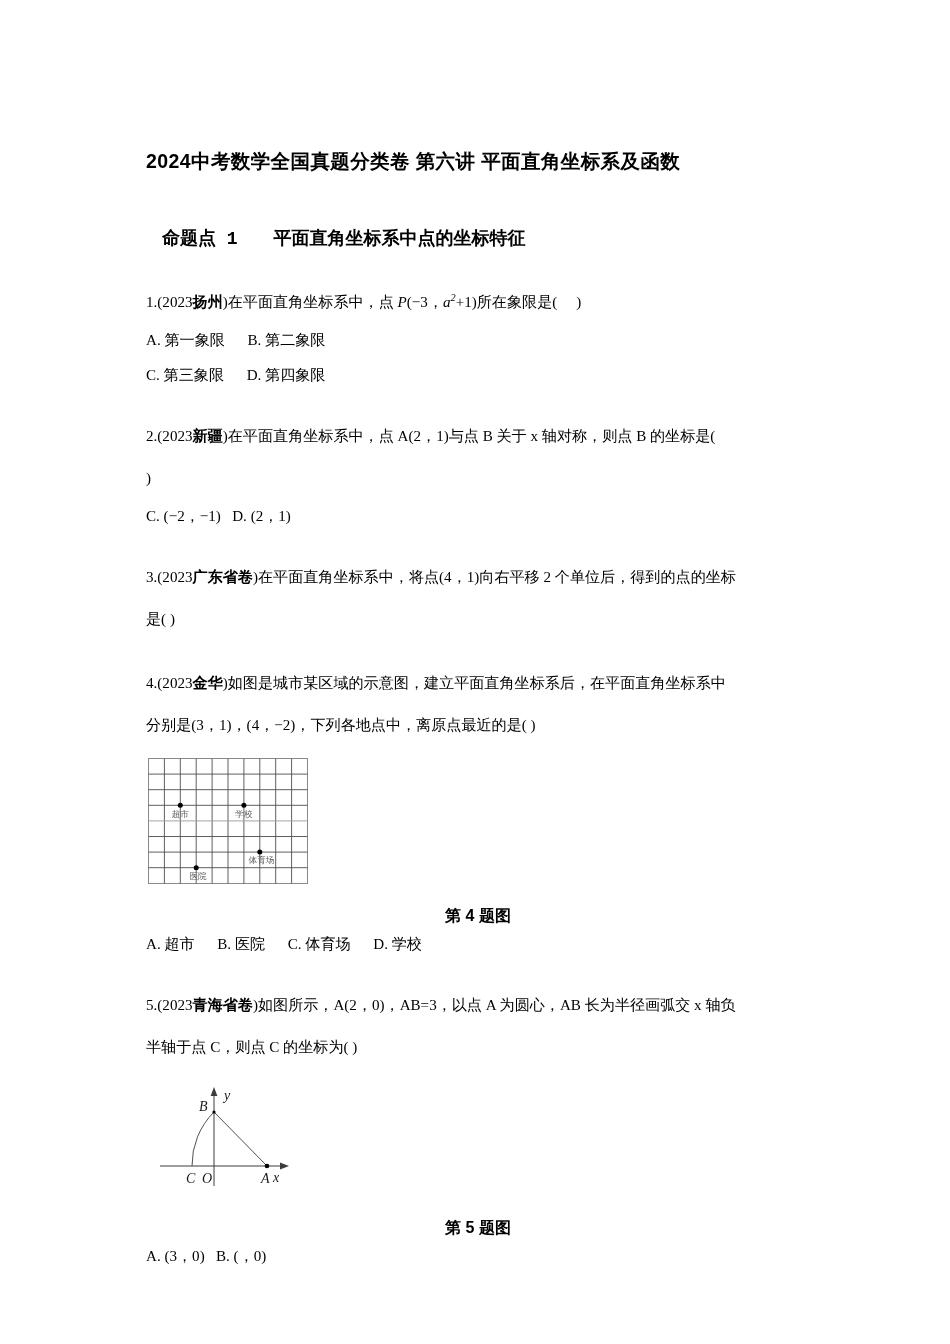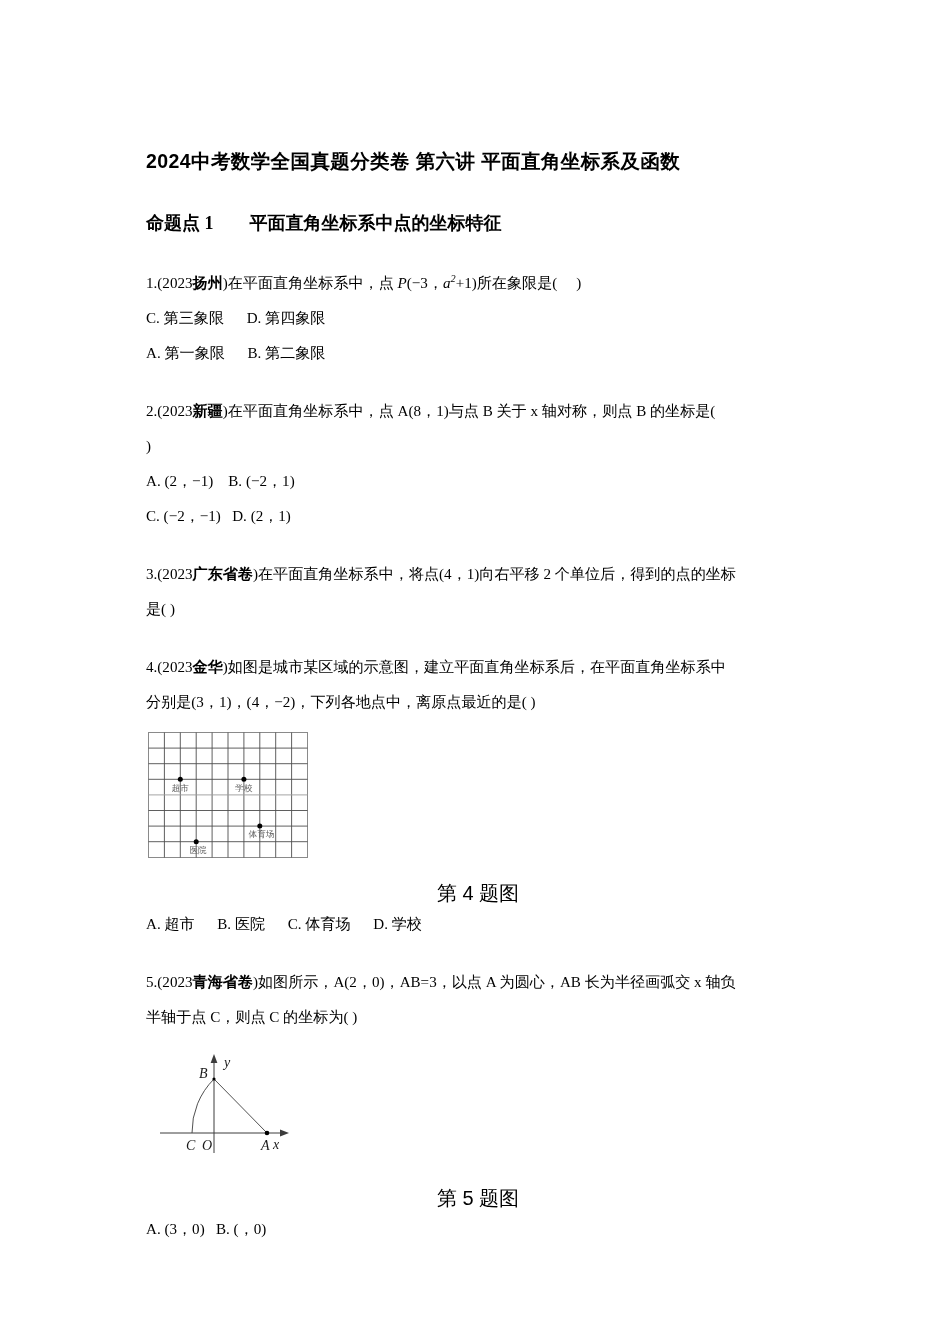--- a/index.html
+++ b/index.html
@@ -31,38 +31,38 @@
     font-weight: bold;
     letter-spacing: .4px;
     margin: 0;
     padding-top: 132px;
     line-height: 1.35;
     white-space: nowrap;
   }
 
   
   .section-heading {
-    font-family: Liberation Serif, serif;
+    font-family: Liberation Mono, monospace;
     font-size: 18px;
     font-weight: bold;
-    margin: 0;
+    margin: 16px;
     padding-top: 37px;
     line-height: 1.35;
     white-space: nowrap;
   }
   .section-heading .sh-label { }
   .section-heading .sh-gap { display: inline-block; width: 36px; }
 
   
   .q-block { margin-top: 25px; }
   .q-block.tight { margin-top: 22px; }
 
   .q-line {
     font-size: 15.1px;
-    line-height: 35px;
+    line-height: 42px;
     text-align: justify;
     text-justify: inter-ideograph;
   }
   .q-stem { text-indent: 0; }
   .opt-row {
     font-size: 15.1px;
     line-height: 35px;
     white-space: pre;
   }
   .prov { font-family: "Liberation Sans", "DejaVu Sans", sans-serif; font-weight: bold; }
@@ -72,22 +72,22 @@
   .blank-paren { letter-spacing: 0; }
 
   
   .figure-wrap {
     width: 100%;
     text-align: left;
     margin-top: 10px;
   }
   .fig-caption {
     font-family: "Liberation Sans", "DejaVu Sans", sans-serif;
-    font-size: 20px;
-    font-weight: normal;
+    font-size: 16px;
+    font-weight: bold;
     text-align: center;
     margin-top: 16px;
   }
   svg { display: inline-block; }
   .gridfig-label {
     font-family: "Liberation Serif", "DejaVu Serif", serif;
     font-size: 8.6px;
     fill: #5e5e5e;
   }
   .axisfig-label {
@@ -101,28 +101,27 @@
 <body>
 
 <div class="page">
 
   <h1 class="doc-title">2024中考数学全国真题分类卷 第六讲 平面直角坐标系及函数</h1>
 
   <h2 class="section-heading"><span class="sh-label">命题点 1</span><span class="sh-gap"></span><span>平面直角坐标系中点的坐标特征</span></h2>
 
   <div class="q-block">
     <div class="q-line q-stem"><span>1.</span><span>(2023</span><span class="prov">扬州</span><span>)</span><span>在平面直角坐标系中，点 </span><span class="mvar">P</span><span class="mnum">(−3，</span><span class="mvar">a</span><sup class="exp">2</sup><span>+1)所在象限是(</span><span class="blank-paren">&nbsp;&nbsp;&nbsp;&nbsp;&nbsp;</span><span>)</span></div>
+    <div class="opt-row">A. 第一象限      B. 第二象限</div>
     <div class="opt-row">C. 第三象限      D. 第四象限</div>
-    <div class="opt-row">A. 第一象限      B. 第二象限</div>
-  </div>
-
-  <div class="q-block tight">
-    <div class="q-line q-stem"><span>2.</span><span>(2023</span><span class="prov">新疆</span><span>)</span><span>在平面直角坐标系中，点 A(8，1)与点 B 关于 x 轴对称，则点 B 的坐标是(</span></div>
+  </div>
+
+  <div class="q-block tight">
+    <div class="q-line q-stem"><span>2.</span><span>(2023</span><span class="prov">新疆</span><span>)</span><span>在平面直角坐标系中，点 A(2，1)与点 B 关于 x 轴对称，则点 B 的坐标是(</span></div>
     <div class="q-line">)</div>
-    <div class="opt-row">A. (2，−1)    B. (−2，1)</div>
     <div class="opt-row">C. (−2，−1)   D. (2，1)</div>
   </div>
 
   <div class="q-block tight">
     <div class="q-line q-stem"><span>3.</span><span>(2023</span><span class="prov">广东省卷</span><span>)</span><span>在平面直角坐标系中，将点(4，1)向右平移 2 个单位后，得到的点的坐标</span></div>
     <div class="q-line">是(      )</div>
   </div>
 
   <div class="q-block tight">
     <div class="q-line q-stem"><span>4.</span><span>(2023</span><span class="prov">金华</span><span>)</span><span>如图是城市某区域的示意图，建立平面直角坐标系后，在平面直角坐标系中</span></div>

